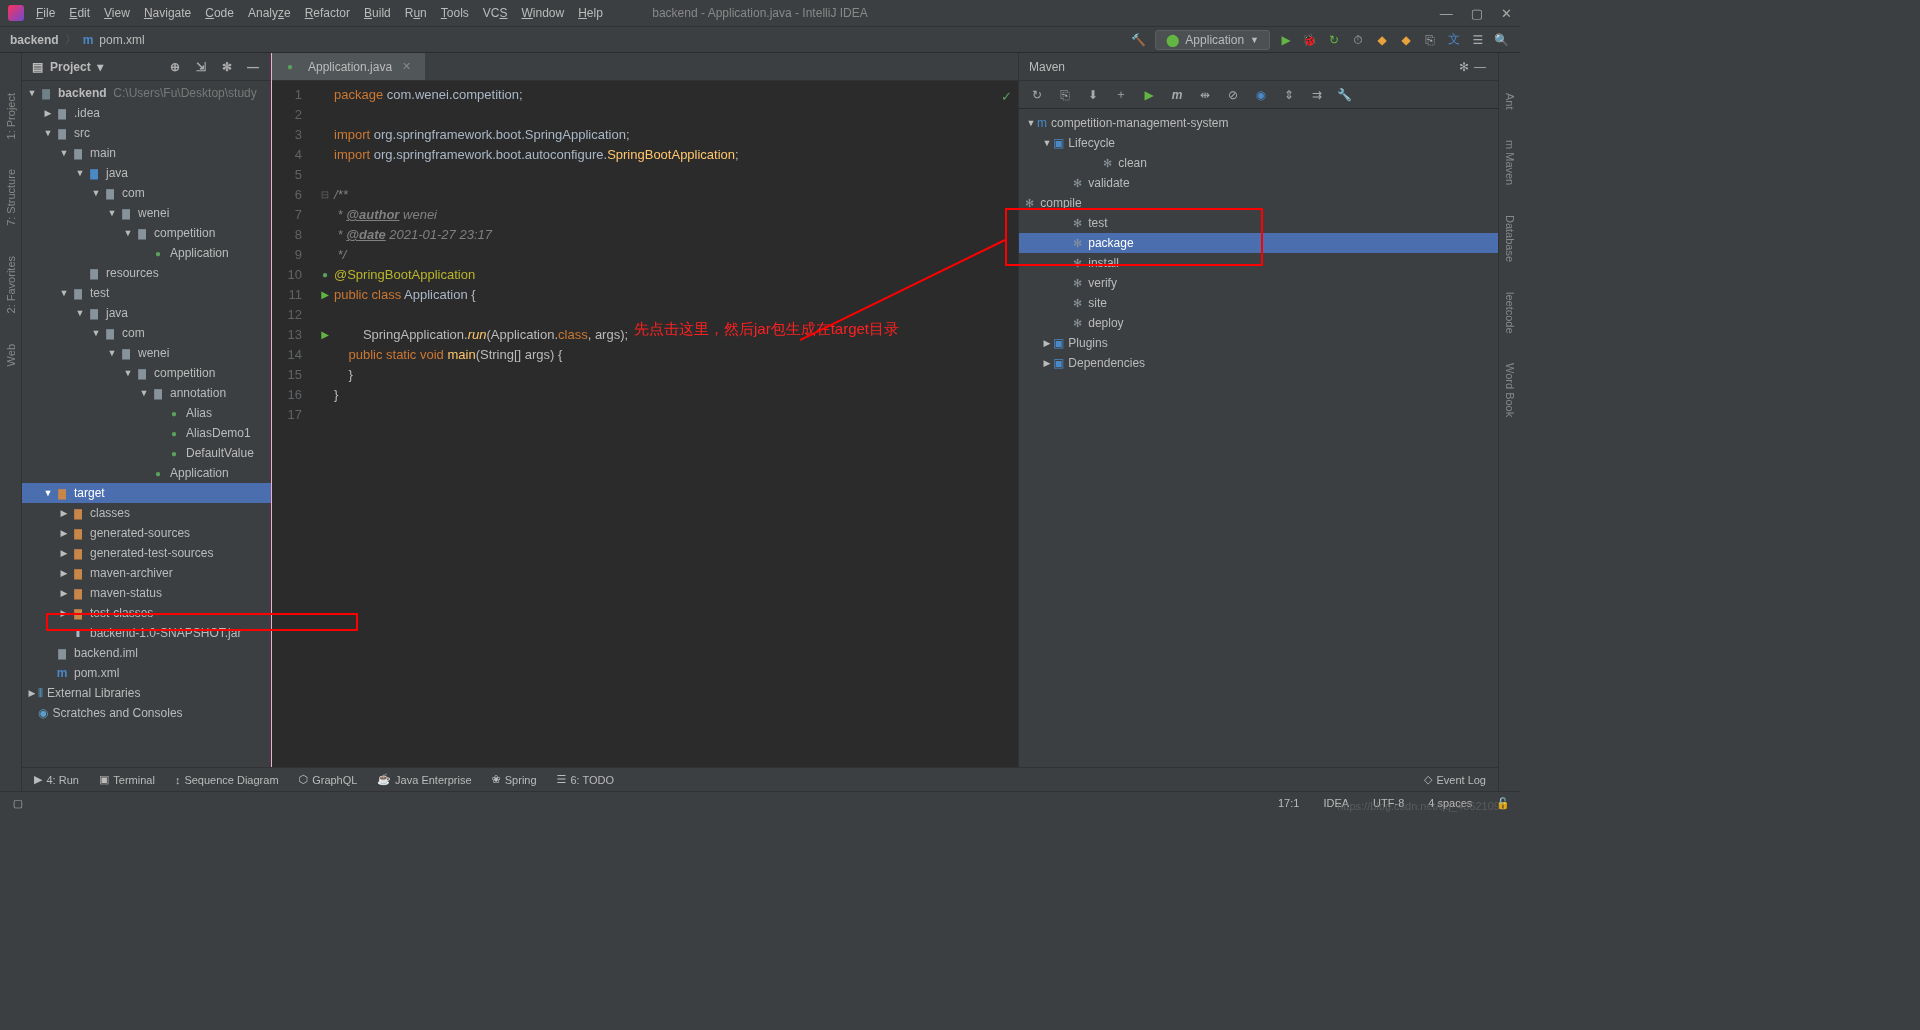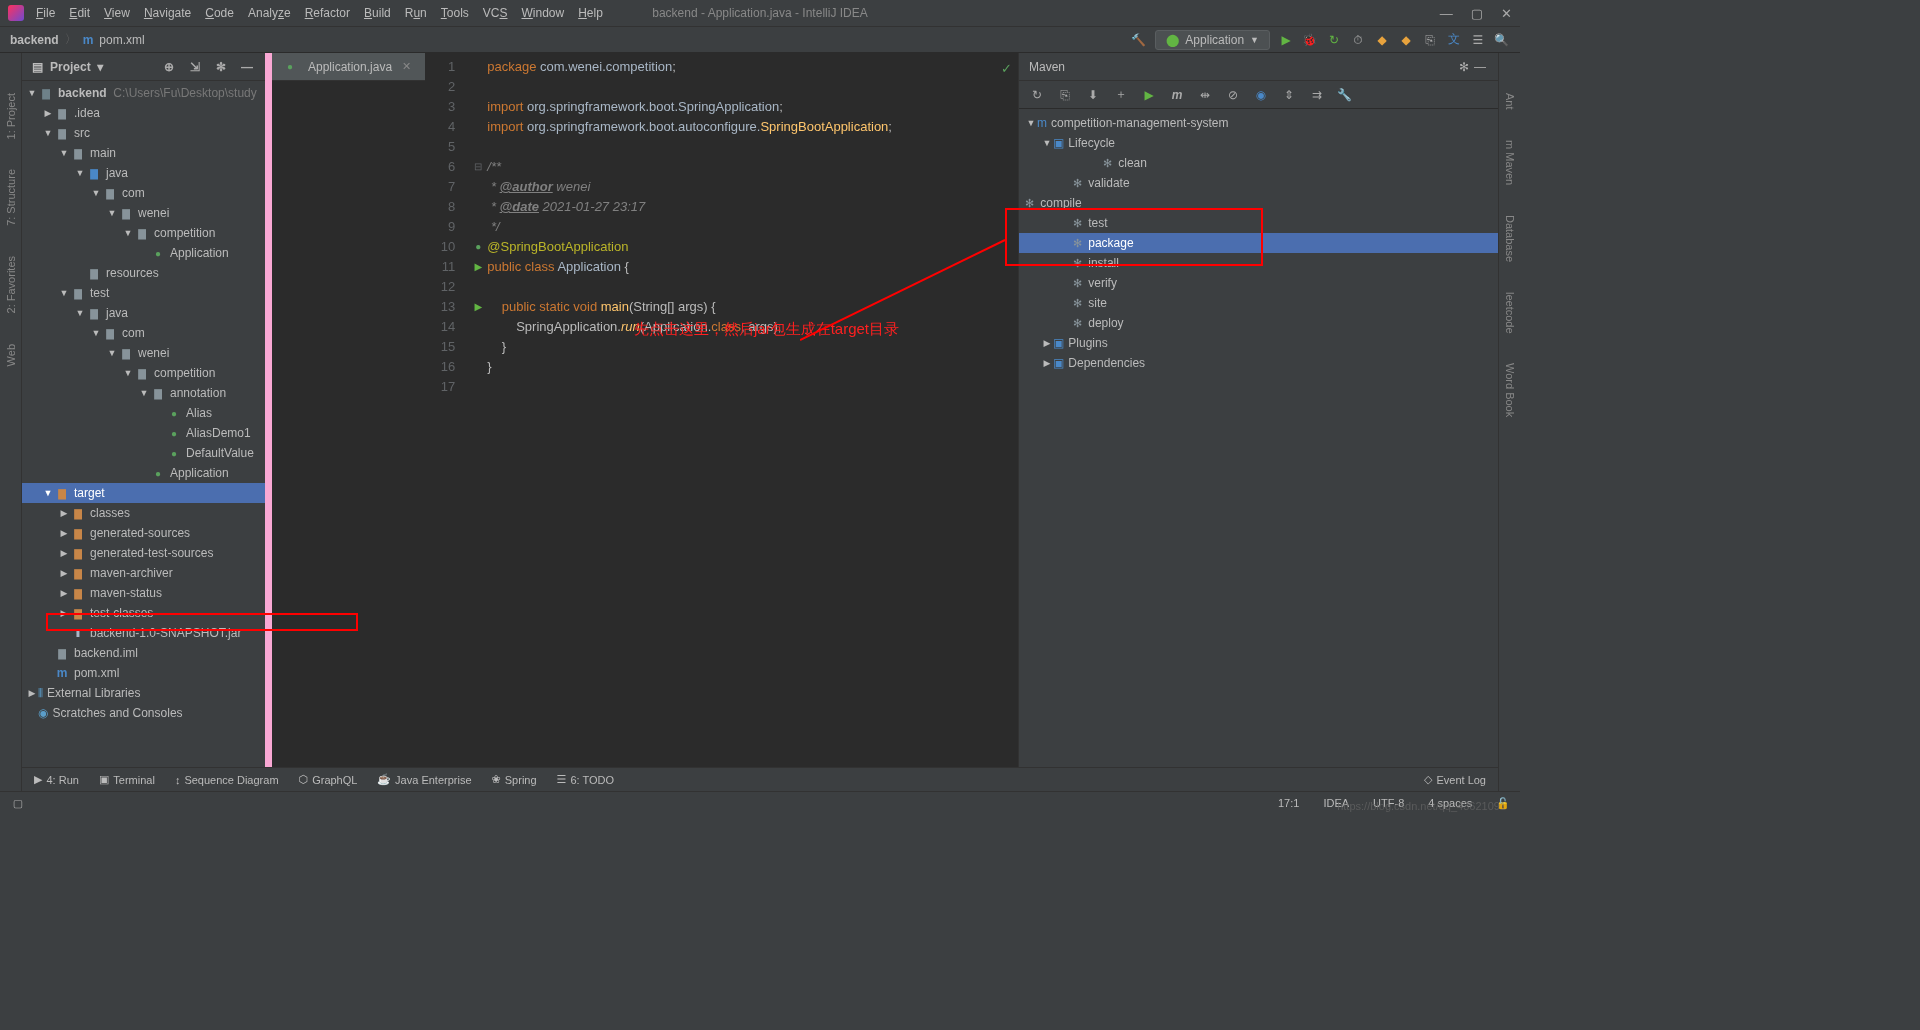--- a/index.html
+++ b/index.html
@@ -14,37 +14,37 @@
     .navbar { height: 26px; background: #3c3f41; display: flex; align-items: center; padding: 0 10px; border-bottom: 1px solid #2b2b2b; }
     .breadcrumb { display: flex; align-items: center; gap: 6px; font-size: 12px; }
     .navbar .right-tools { margin-left: auto; display: flex; align-items: center; gap: 8px; }
     .run-config { background: #4c5052; border: 1px solid #5a5e60; border-radius: 3px; padding: 2px 10px; display: flex; align-items: center; gap: 6px; font-size: 12px; }
     .tool-icon { width: 16px; height: 16px; display: inline-flex; align-items: center; justify-content: center; cursor: pointer; color: #aaa; }
     .main-layout { display: flex; height: calc(100% - 27px - 26px - 24px); }
     .left-rail { width: 22px; background: #3c3f41; border-right: 1px solid #323232; display: flex; flex-direction: column; align-items: center; padding-top: 40px; gap: 30px; }
     .left-rail span { writing-mode: vertical-rl; transform: rotate(180deg); font-size: 11px; color: #888; cursor: pointer; }
     .right-rail { width: 22px; background: #3c3f41; border-left: 1px solid #323232; display: flex; flex-direction: column; align-items: center; padding-top: 40px; gap: 30px; }
     .right-rail span { writing-mode: vertical-rl; font-size: 11px; color: #888; cursor: pointer; }
-    .project-panel { width: 250px; background: #3c3f41; border-right: 7px solid #f9a8d4; display: flex; flex-direction: column; }
+    .project-panel { width: 250px; background: #3c3f41; border-right: 1px solid #f9a8d4; display: flex; flex-direction: column; }
     .panel-header { height: 28px; display: flex; align-items: center; padding: 0 10px; border-bottom: 1px solid #323232; font-size: 12px; font-weight: bold; }
     .panel-header .tools { margin-left: auto; display: flex; gap: 10px; }
     .tree { flex: 1; overflow: auto; font-size: 12px; padding: 2px 0; }
     .tree-row { height: 20px; display: flex; align-items: center; white-space: nowrap; cursor: pointer; }
     .tree-row.selected { background: #4b6eaf; color: #fff; }
     .tree-arrow { width: 12px; display: inline-block; text-align: center; font-size: 9px; }
     .tree-icon { width: 16px; height: 16px; margin-right: 4px; display: inline-flex; align-items: center; justify-content: center; }
     .folder-icon::before { content: "▇"; color: #87939a; font-size: 10px; }
     .folder-icon.open::before { color: #6e8189; }
     .folder-icon.orange::before { color: #c88648; }
     .folder-icon.blue::before { color: #4a88c7; }
     .file-icon.java::before { content: "●"; color: #5aa15d; font-size: 10px; }
     .file-icon.maven::before { content: "m"; color: #4a88c7; font-weight: bold; }
     .file-icon.jar::before { content: "▮"; color: #a9b7c6; font-size: 8px; }
     .tree-label.dimmed { color: #787878; }
-    .editor-area { flex: 1; background: #2b2b2b; display: flex; flex-direction: row; position: relative; }
+    .editor-area { flex: 1; background: #2b2b2b; display: flex; flex-direction: column; position: relative; }
     .editor-tabs { height: 28px; background: #3c3f41; border-bottom: 1px solid #323232; display: flex; align-items: center; }
     .editor-tab { height: 100%; padding: 0 14px 0 10px; display: flex; align-items: center; gap: 6px; background: #515658; font-size: 12px; position: relative; }
     .editor-tab .close { margin-left: 4px; color: #888; font-size: 11px; }
     .editor-body { flex: 1; display: flex; font-family: "JetBrains Mono", Consolas, monospace; font-size: 13px; line-height: 20px; position: relative; background: rgba(43,43,43,0.85); }
     .gutter { width: 44px; text-align: right; padding-right: 14px; color: #606366; user-select: none; padding-top: 4px; }
     .gutter-marks { width: 18px; padding-top: 4px; }
     .gutter-marks .mark { height: 20px; display: flex; align-items: center; justify-content: center; font-size: 10px; }
     .code { padding-top: 4px; flex: 1; }
     .code .line { height: 20px; white-space: pre; }
     .kw { color: #cc7832; }
@@ -357,22 +357,22 @@
         <div class="line"><span class="kw">import </span><span class="str">org.springframework.boot.SpringApplication</span>;</div>
         <div class="line"><span class="kw">import </span><span class="str">org.springframework.boot.autoconfigure.</span><span class="typ">SpringBootApplication</span>;</div>
         <div class="line"></div>
         <div class="line"><span class="com">/**</span></div>
         <div class="line"><span class="com"> * </span><span class="com" style="text-decoration:underline;font-weight:bold">@author</span><span class="com"> wenei</span></div>
         <div class="line"><span class="com"> * </span><span class="com" style="text-decoration:underline;font-weight:bold">@date</span><span class="com"> 2021-01-27 23:17</span></div>
         <div class="line"><span class="com"> */</span></div>
         <div class="line"><span class="ann">@SpringBootApplication</span></div>
         <div class="line"><span class="kw">public class </span><span class="cls">Application </span>{</div>
         <div class="line"></div>
+        <div class="line">        SpringApplication.<span class="mth">run</span>(Application.<span class="kw">class</span>, args);</div>
         <div class="line">    <span class="kw">public static void </span><span class="typ">main</span>(String[] args) {</div>
-        <div class="line">        SpringApplication.<span class="mth">run</span>(Application.<span class="kw">class</span>, args);</div>
         <div class="line">    }</div>
         <div class="line">}</div>
         <div class="line"></div>
       </div>
       <div style="position:absolute;top:6px;right:6px;color:#5aa15d">✓</div>
     </div>
   </div>
 
   <div class="maven-panel">
     <div class="maven-header">

